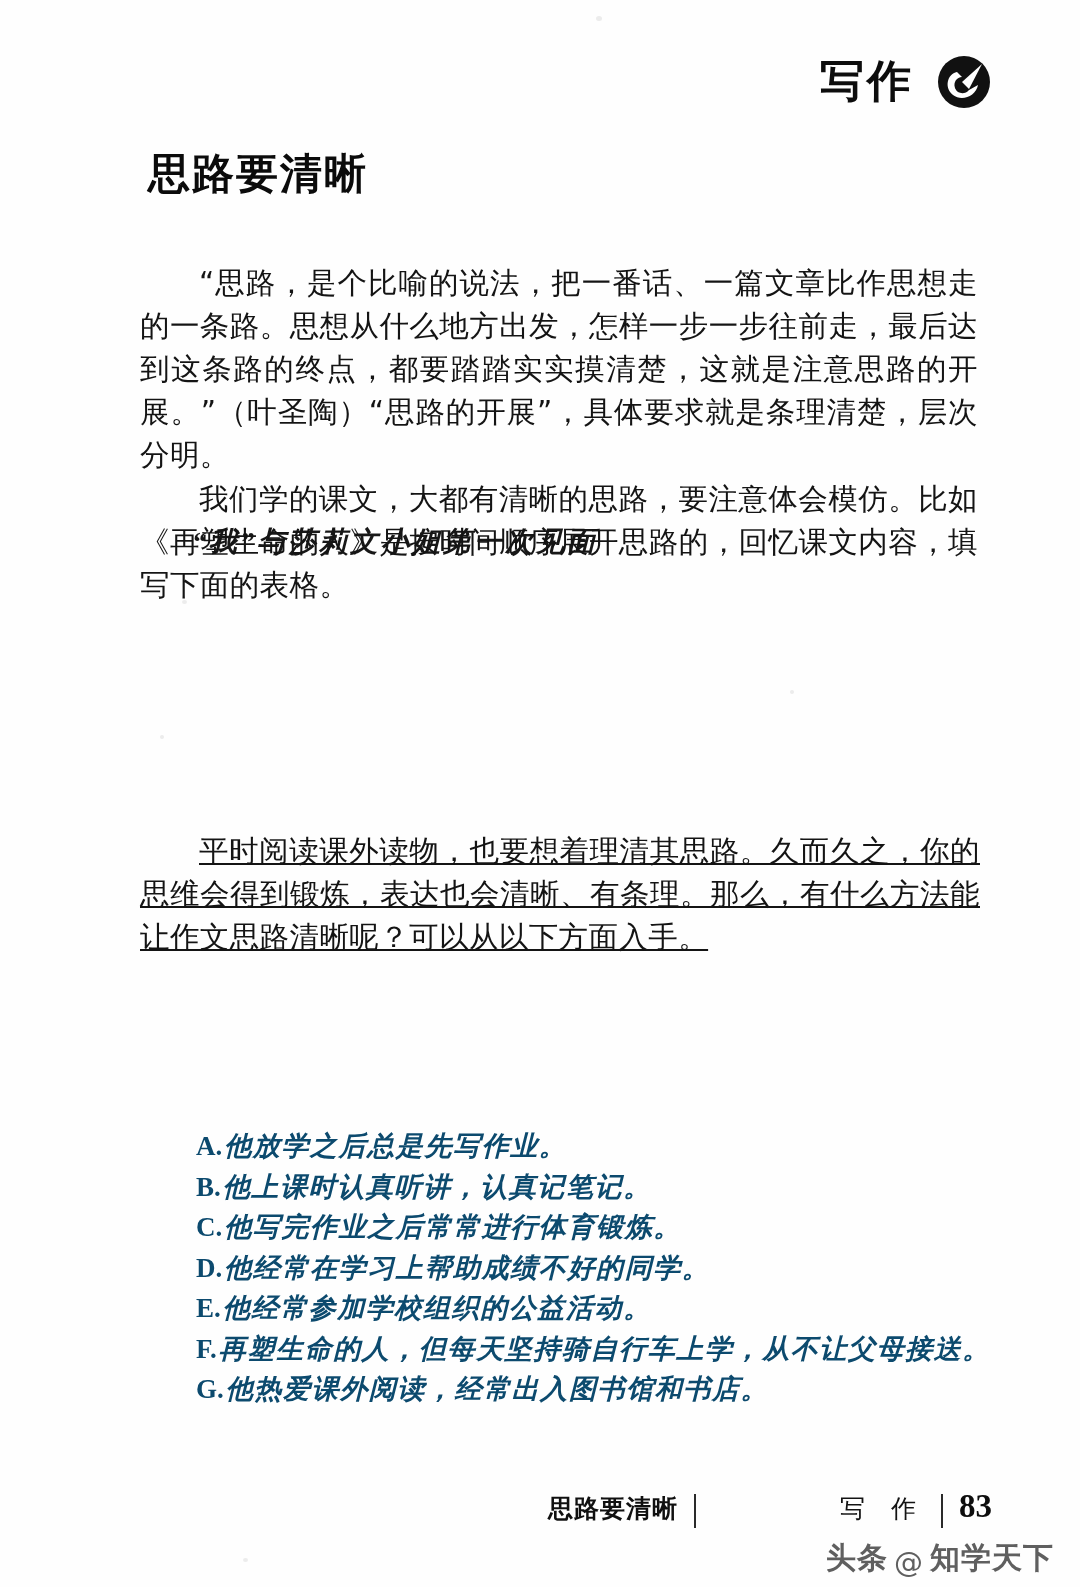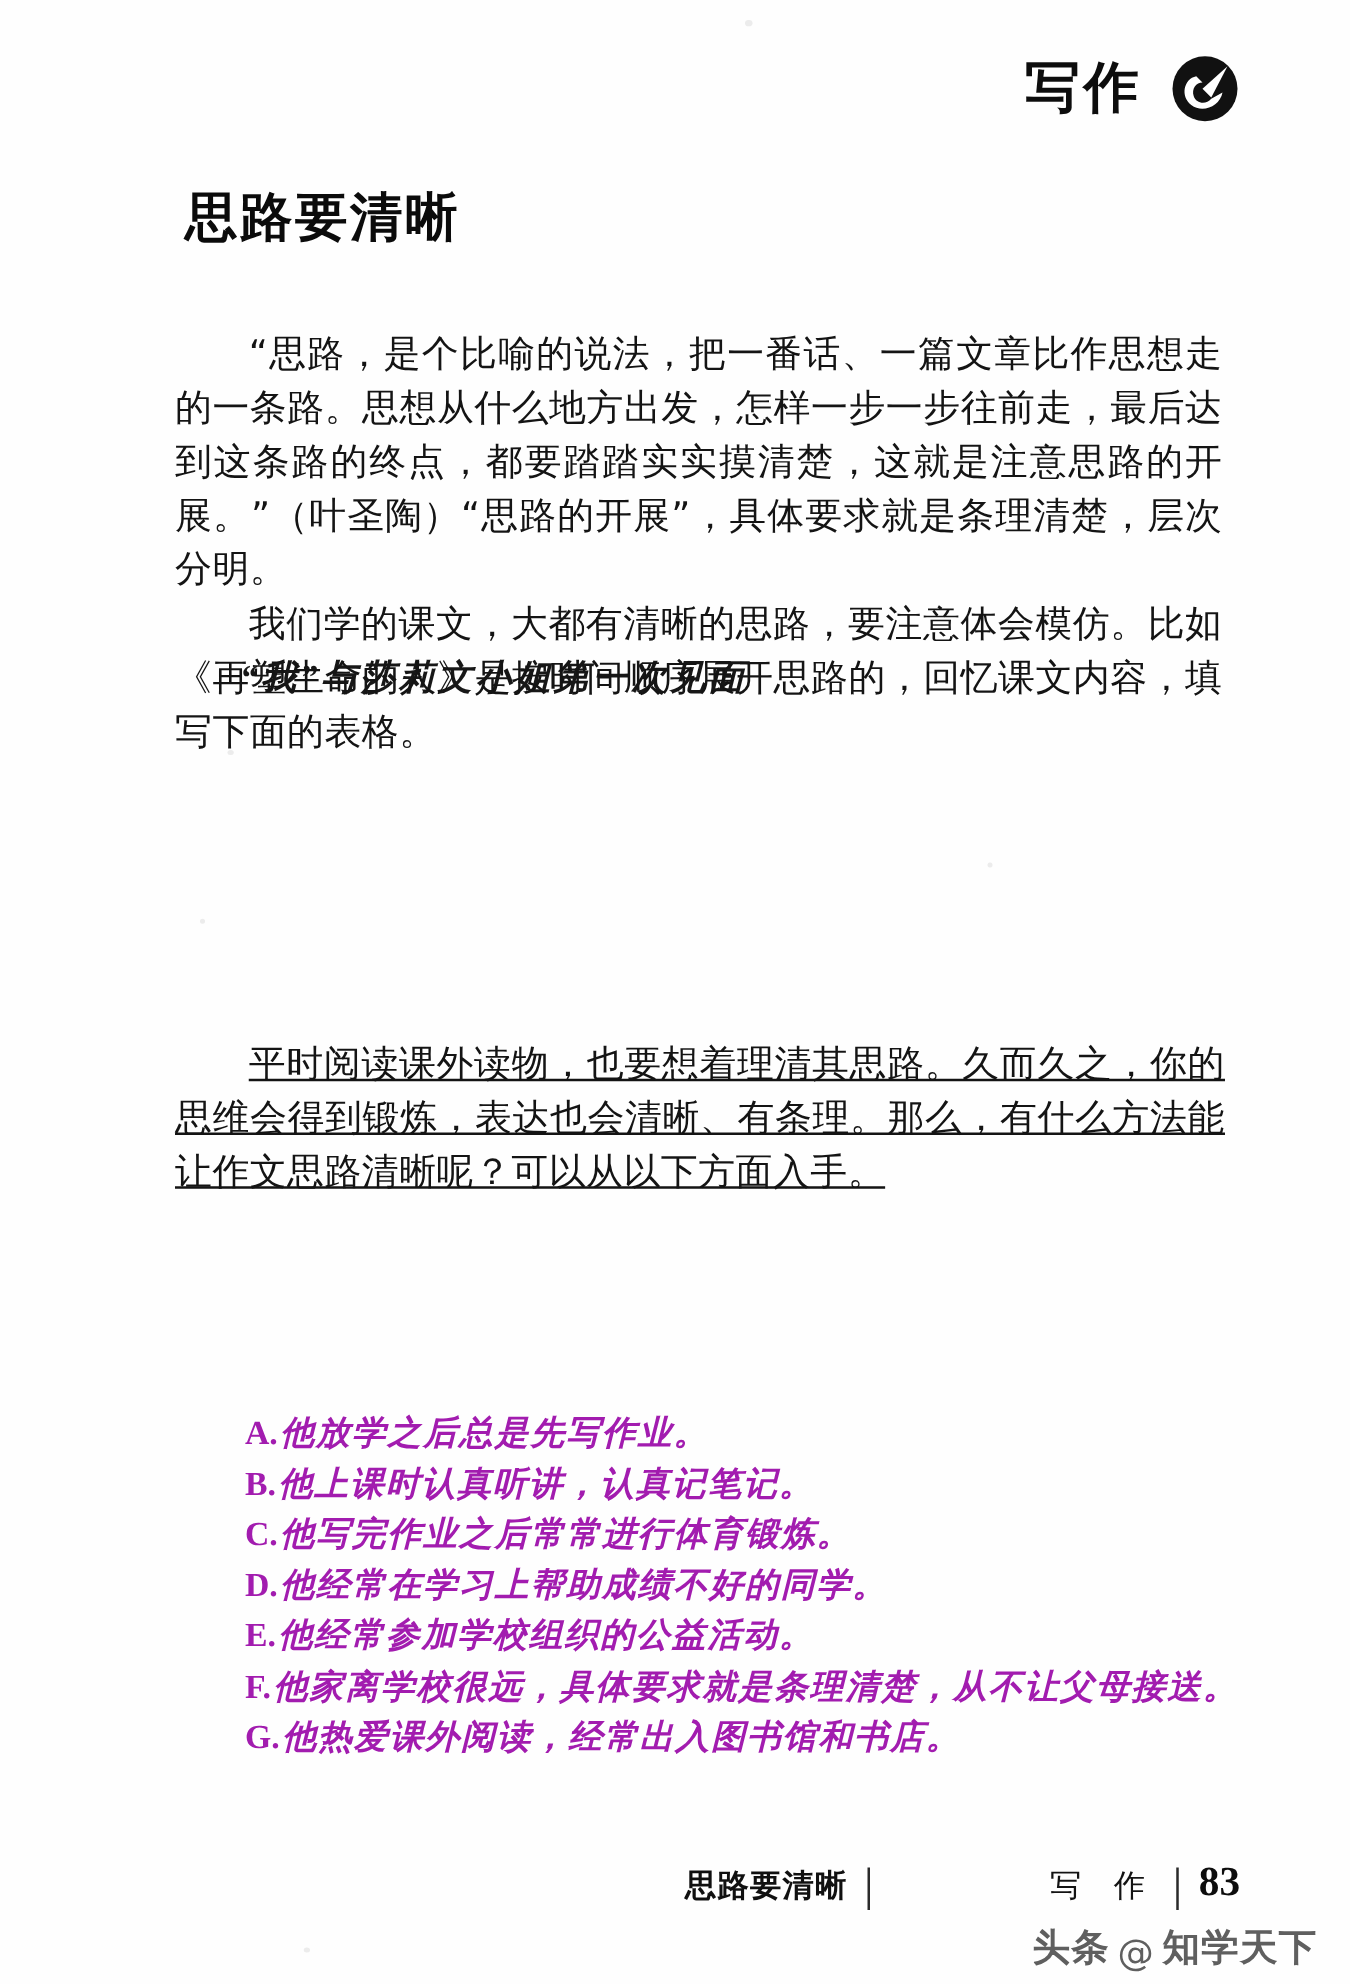--- a/index.html
+++ b/index.html
@@ -13,21 +13,21 @@
     height: 1587px;
     background: #fefefe;
     overflow: hidden;
     font-family: "Liberation Serif", "DejaVu Serif", serif;
     color: #141414;
   }
 
   
   #header {
     position: absolute;
-    top: 41px;
+    top: 52px;
     right: 88px;
     display: flex;
     align-items: center;
     gap: 22px;
     text-align: right;
   }
   #header .hdr-label {
     font-family: "DejaVu Sans", "Liberation Sans", sans-serif;
     font-weight: bold;
     font-size: 44px;
@@ -108,21 +108,21 @@
     left: 196px;
     width: 760px;
   }
   #options .opt {
     font-family: "Liberation Serif", "DejaVu Serif", serif;
     font-style: italic;
     font-weight: bold;
     font-size: 27px;
     line-height: 40.5px;
     letter-spacing: 1.6px;
-    color: #a21caf;
+    color: #0c4a6e;
     white-space: nowrap;
   }
   #options .opt .mark {
     font-style: normal;
     letter-spacing: 0;
     margin-right: 2px;
   }
 
   
   #footer {
@@ -246,21 +246,21 @@
     <div class="opt">
       <span class="mark">C.</span><span>他写完作业之后常常进行体育锻炼。</span>
     </div>
     <div class="opt">
       <span class="mark">D.</span><span>他经常在学习上帮助成绩不好的同学。</span>
     </div>
     <div class="opt">
       <span class="mark">E.</span><span>他经常参加学校组织的公益活动。</span>
     </div>
     <div class="opt">
-      <span class="mark">F.</span><span>他家离学校很远，具体要求就是条理清楚，从不让父母接送。</span>
+      <span class="mark">F.</span><span>再塑生命的人，但每天坚持骑自行车上学，从不让父母接送。</span>
     </div>
     <div class="opt">
       <span class="mark">G.</span><span>他热爱课外阅读，经常出入图书馆和书店。</span>
     </div>
   </div>
 
   <div id="footer">
     <div class="left-group">
       <span class="chap">思路要清晰</span>
       <span class="rule"></span>

